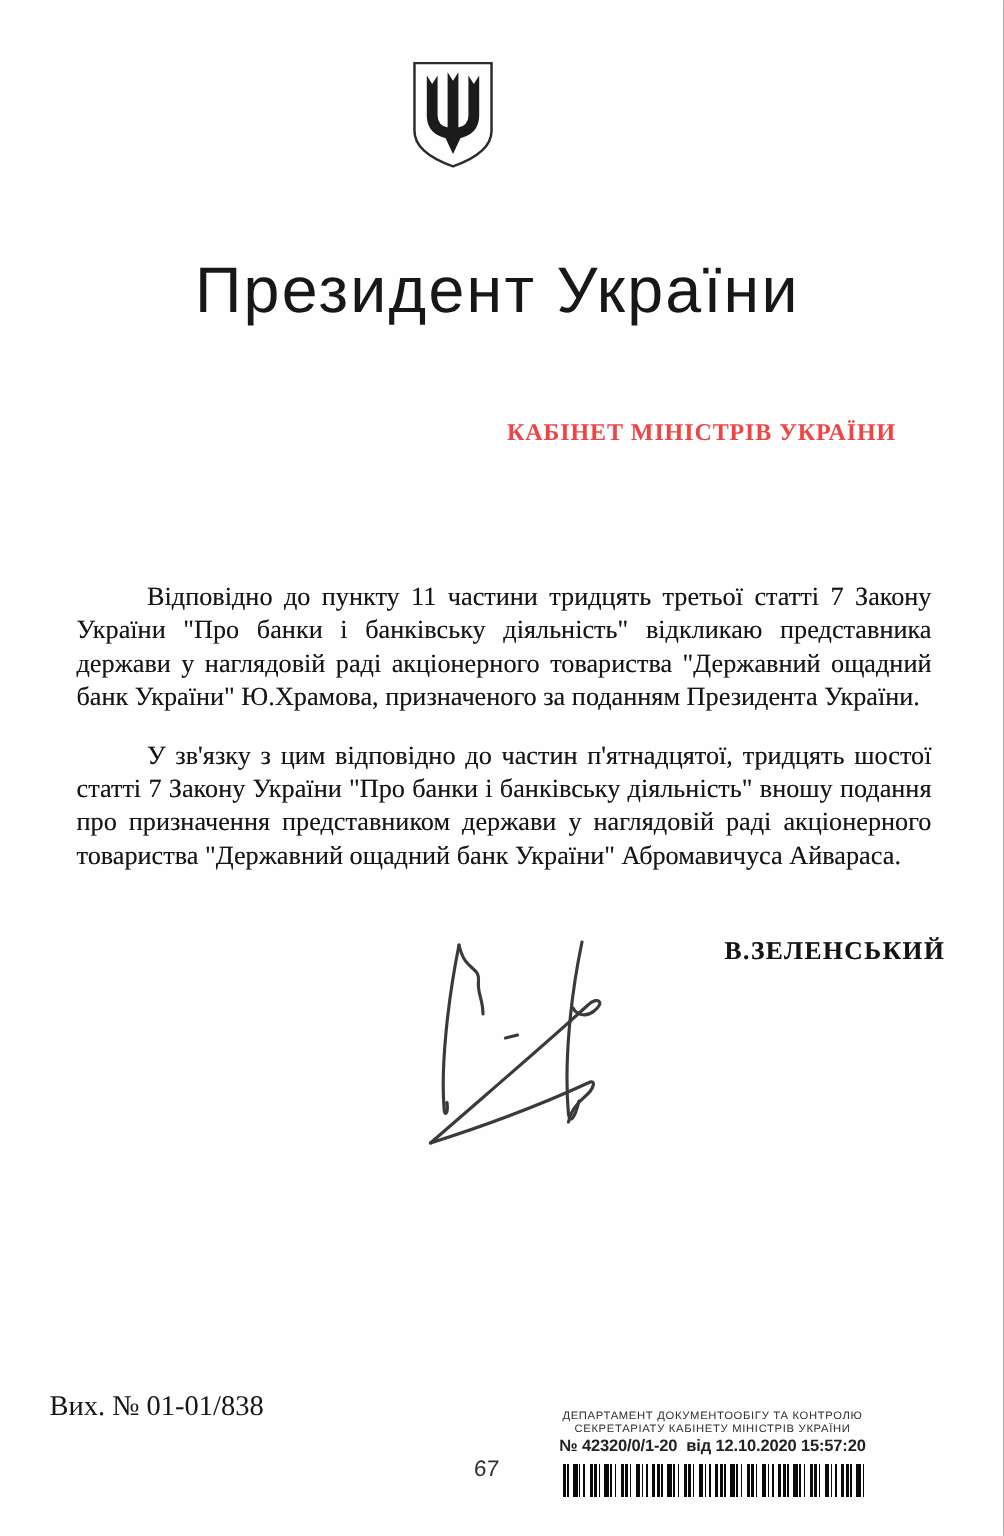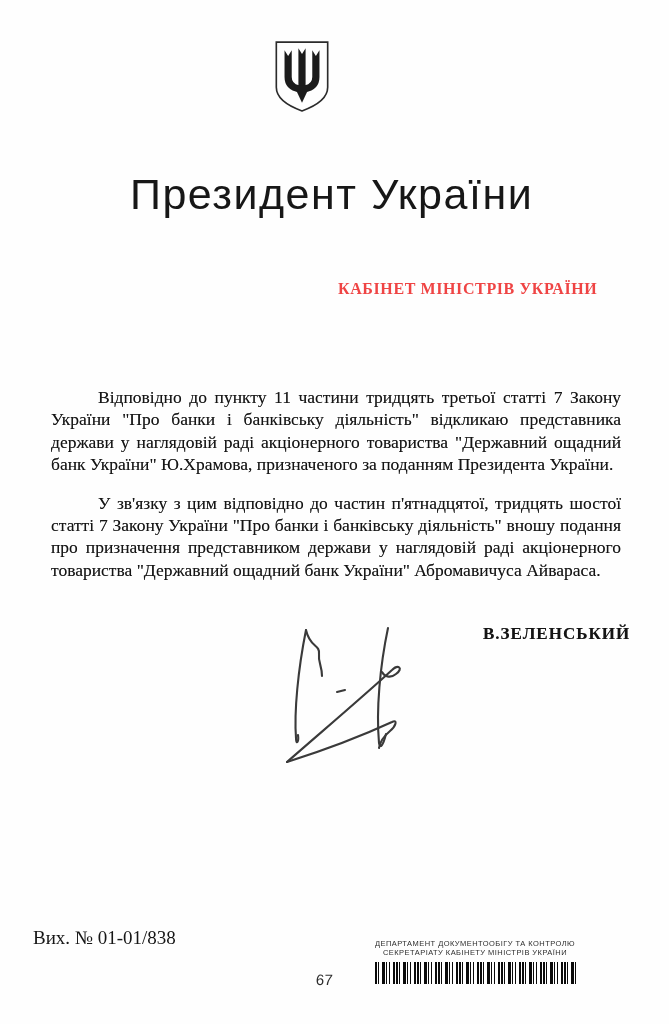--- a/index.html
+++ b/index.html
@@ -108,18 +108,19 @@
     <path d="M91,92 L99,90"></path>
   </svg>
 
   <div class="ref-block">
     <div>Вих. № 01-01/838</div>
   </div>
 
   <div class="stamp">
     <div class="s-small">ДЕПАРТАМЕНТ ДОКУМЕНТООБІГУ ТА КОНТРОЛЮ</div>
     <div class="s-small">СЕКРЕТАРІАТУ КАБІНЕТУ МІНІСТРІВ УКРАЇНИ</div>
+    <div class="s-num">№ 42320/0/1-20  від 12.10.2020 15:57:20</div>
     <div class="barcode"></div>
   </div>
 
   <div class="pagenum">67</div>
 
 </div>
 
 </body></html>

